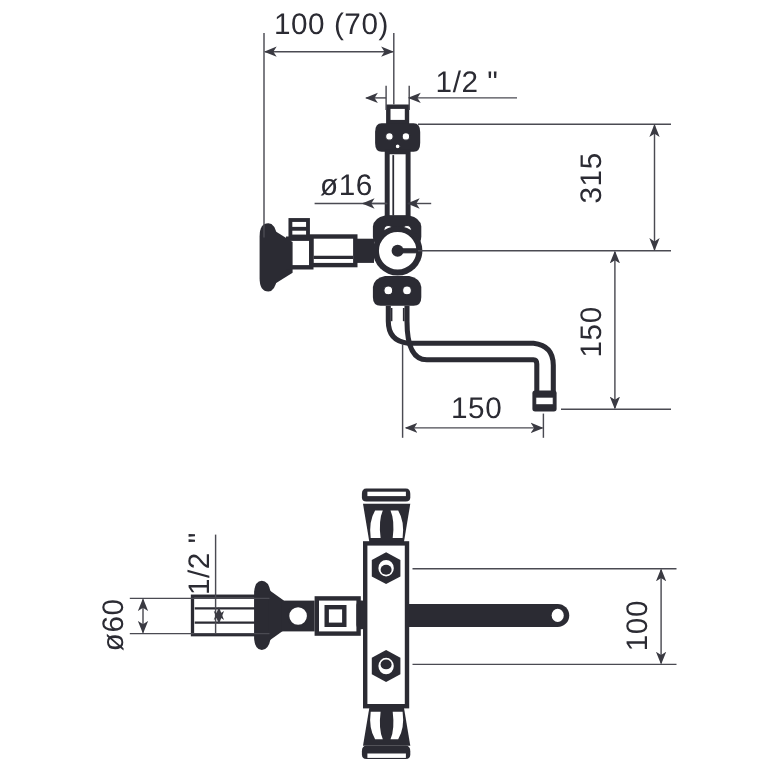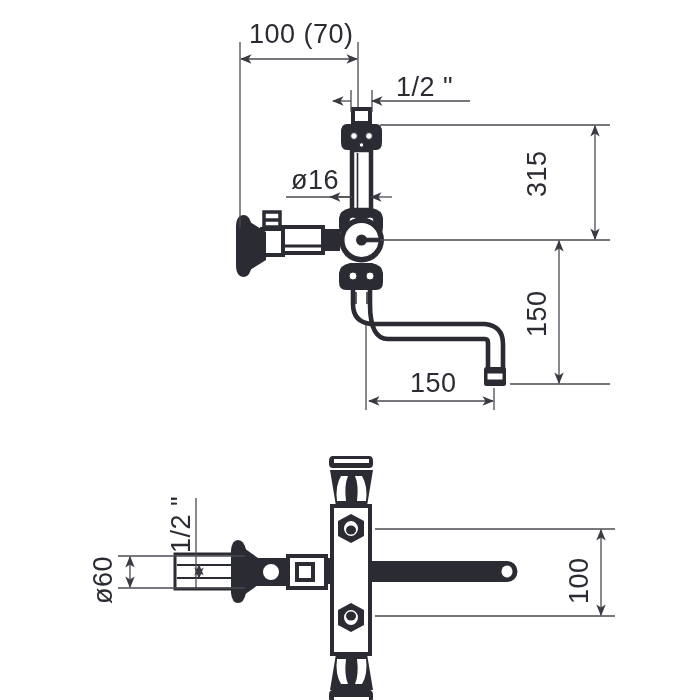--- a/index.html
+++ b/index.html
@@ -2,21 +2,21 @@
 <html><head>
 <meta charset="utf-8">
 <style>
   html,body{margin:0;padding:0;background:#ffffff;}
   body{
     width:700px;height:700px;
     font-family:"Liberation Sans", sans-serif;
     overflow:hidden;
     position:relative;
   }
-  #drawing-root{position:absolute;left:0;top:12px;width:700px;height:575px;}
+  #drawing-root{position:absolute;left:0;top:0;width:700px;height:575px;}
   svg{display:block;}
   .dim-text{
     font-family:"Liberation Sans", sans-serif;
     font-size:27px;
     fill:#2b2b33;
     letter-spacing:0.5px;
   }
 </style>
 </head>
 <body>

